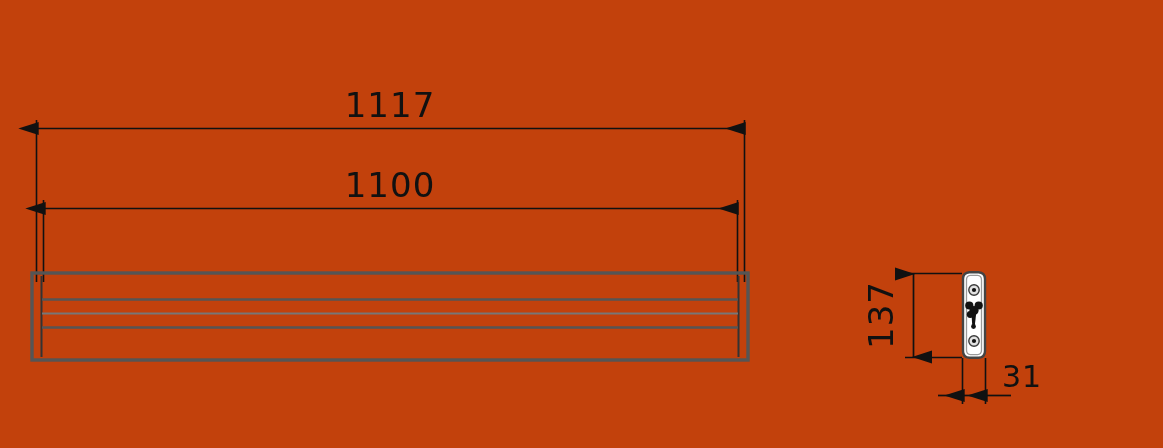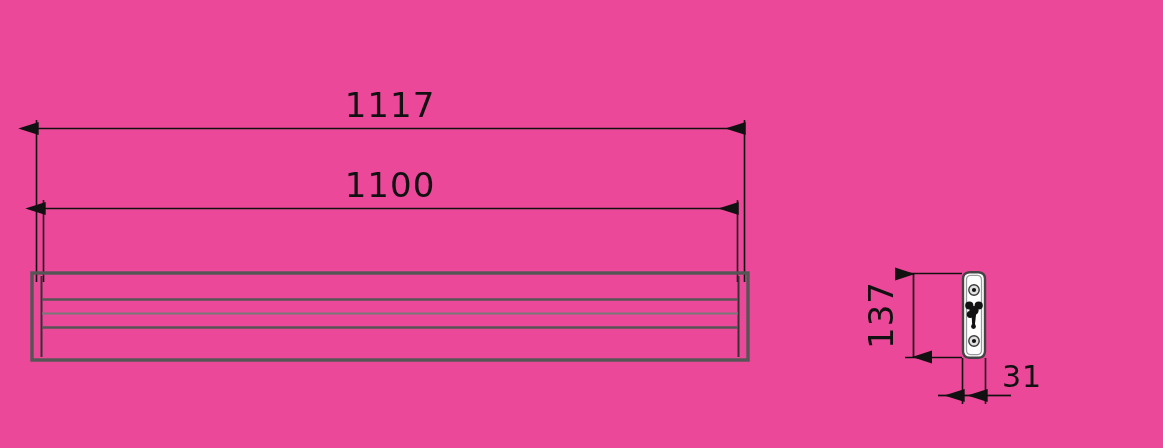--- a/index.html
+++ b/index.html
@@ -11,21 +11,21 @@
   body {
     width: 1163px;
     height: 448px;
     font-family: "Liberation Sans", sans-serif;
     overflow: hidden;
   }
   #drawing-root {
     position: relative;
     width: 1163px;
     height: 448px;
-    background: #ec4899;
+    background: #c2410c;
   }
   svg.drawing-canvas {
     position: absolute;
     top: 0;
     left: 0;
     width: 1163px;
     height: 448px;
     display: block;
   }
   .dim-text {

